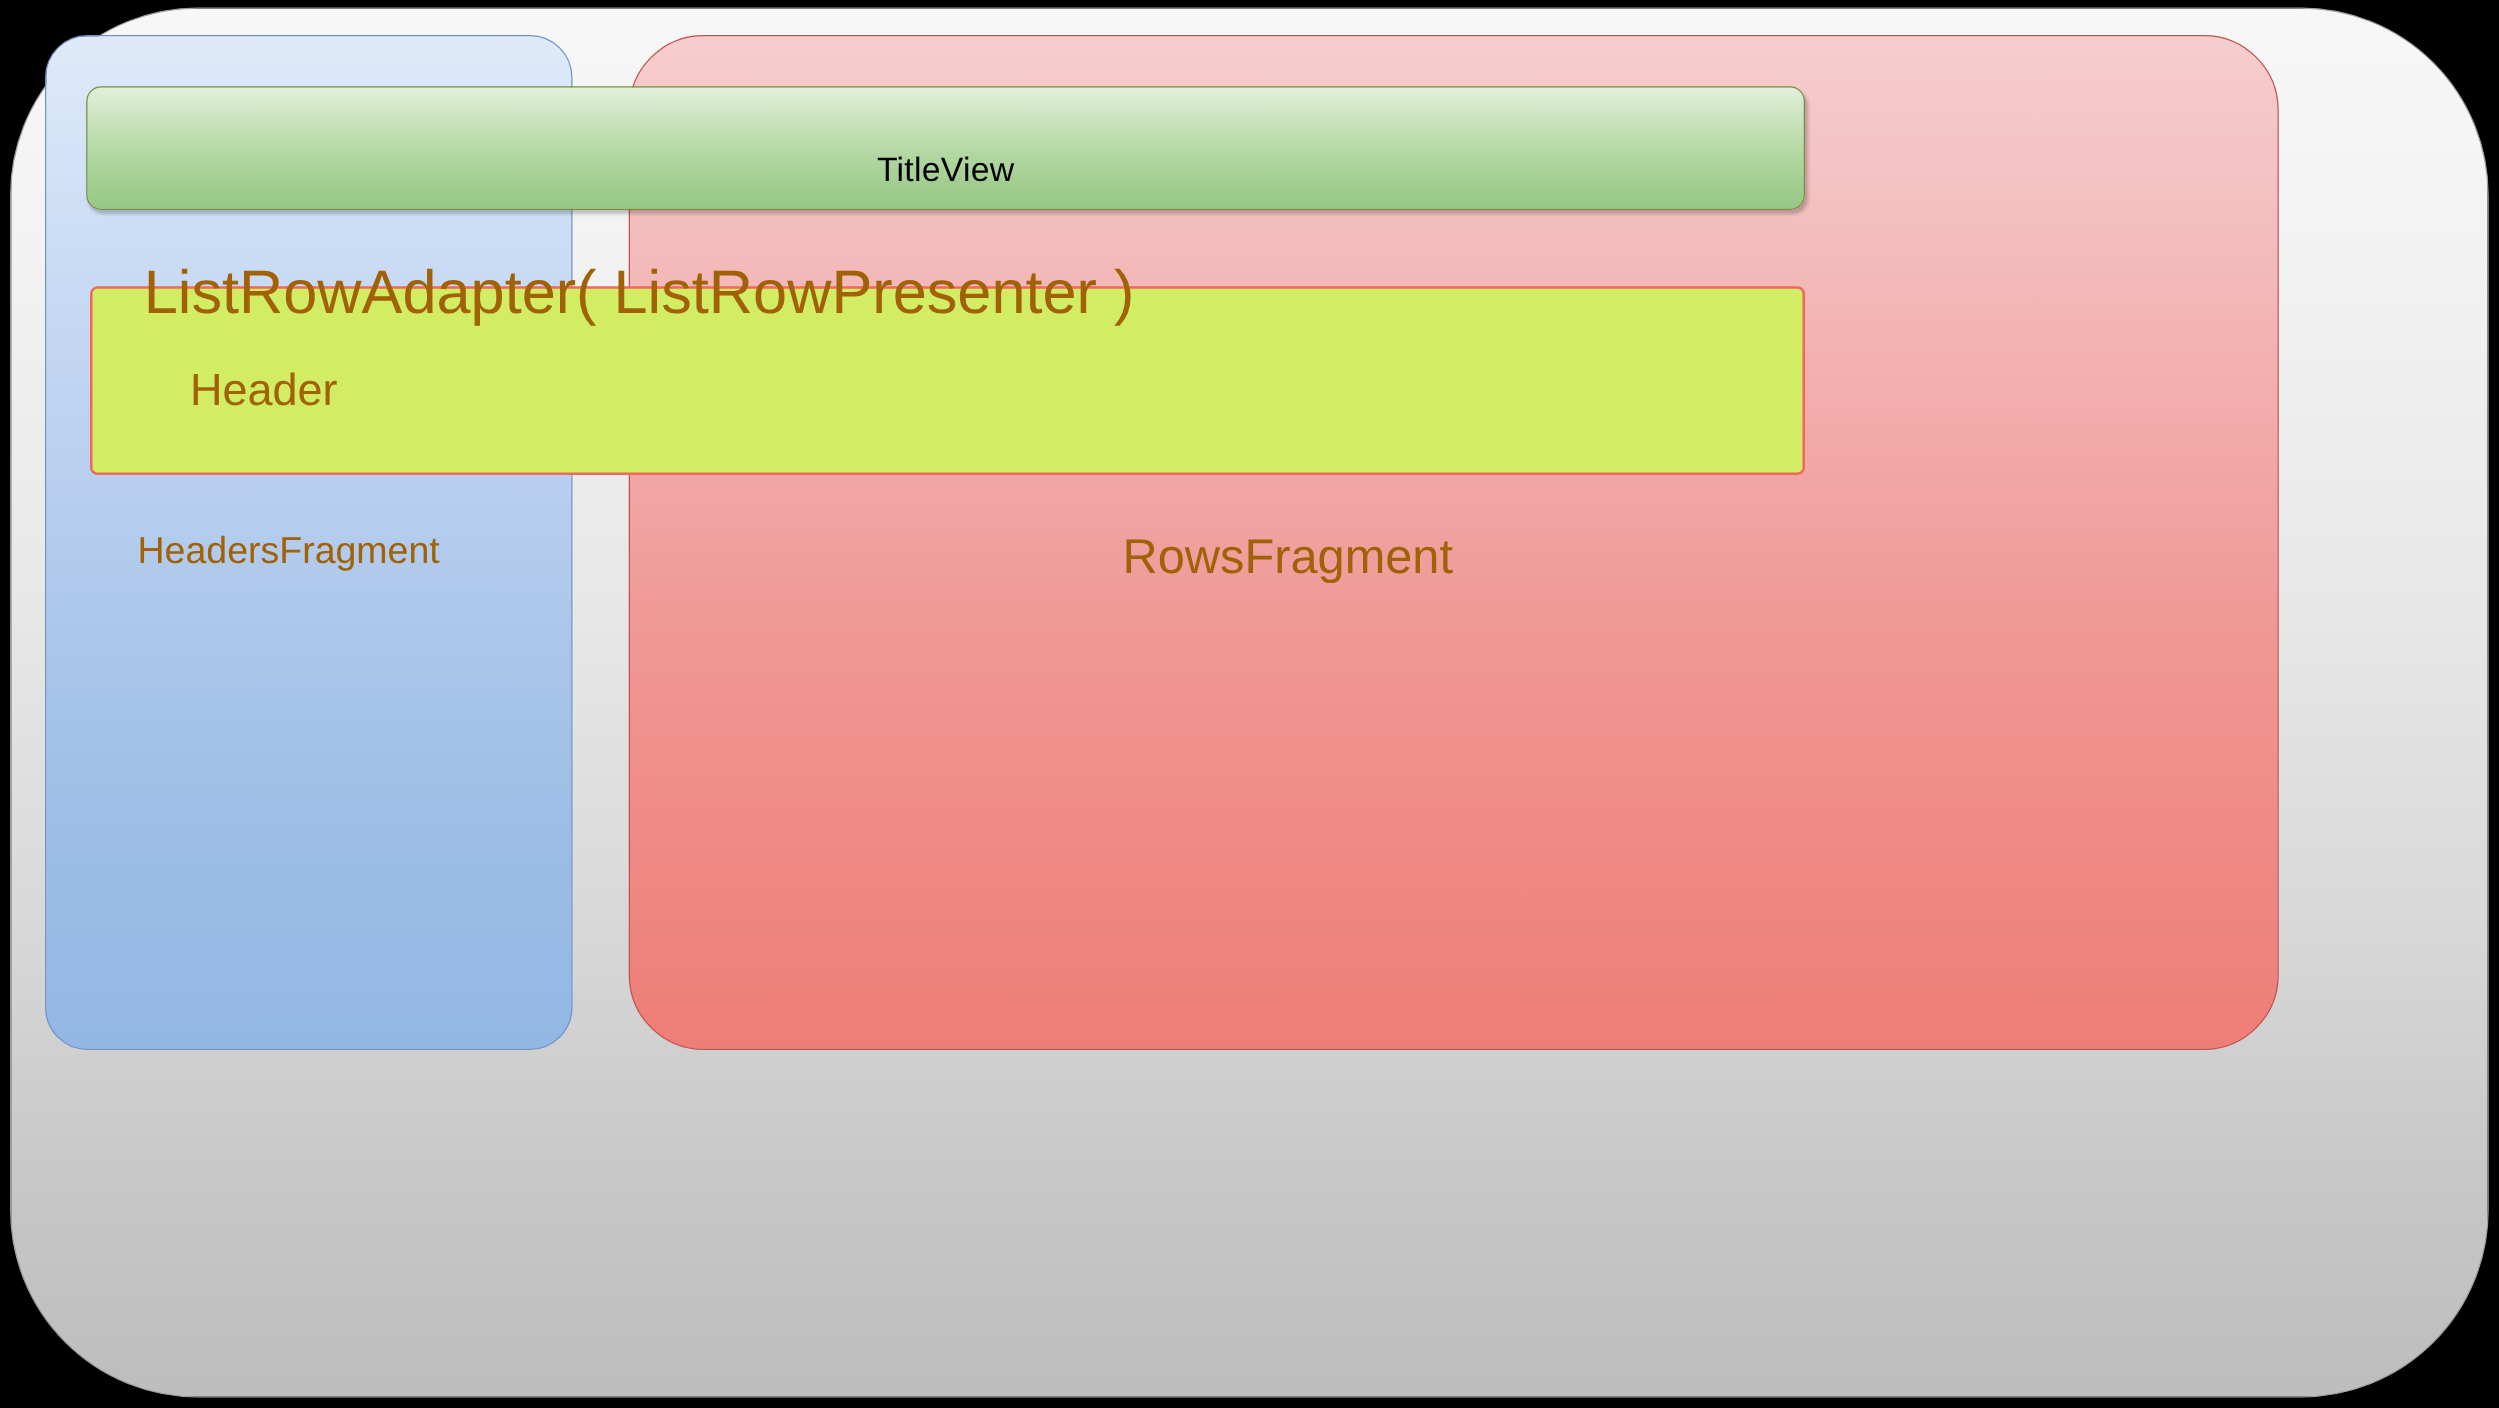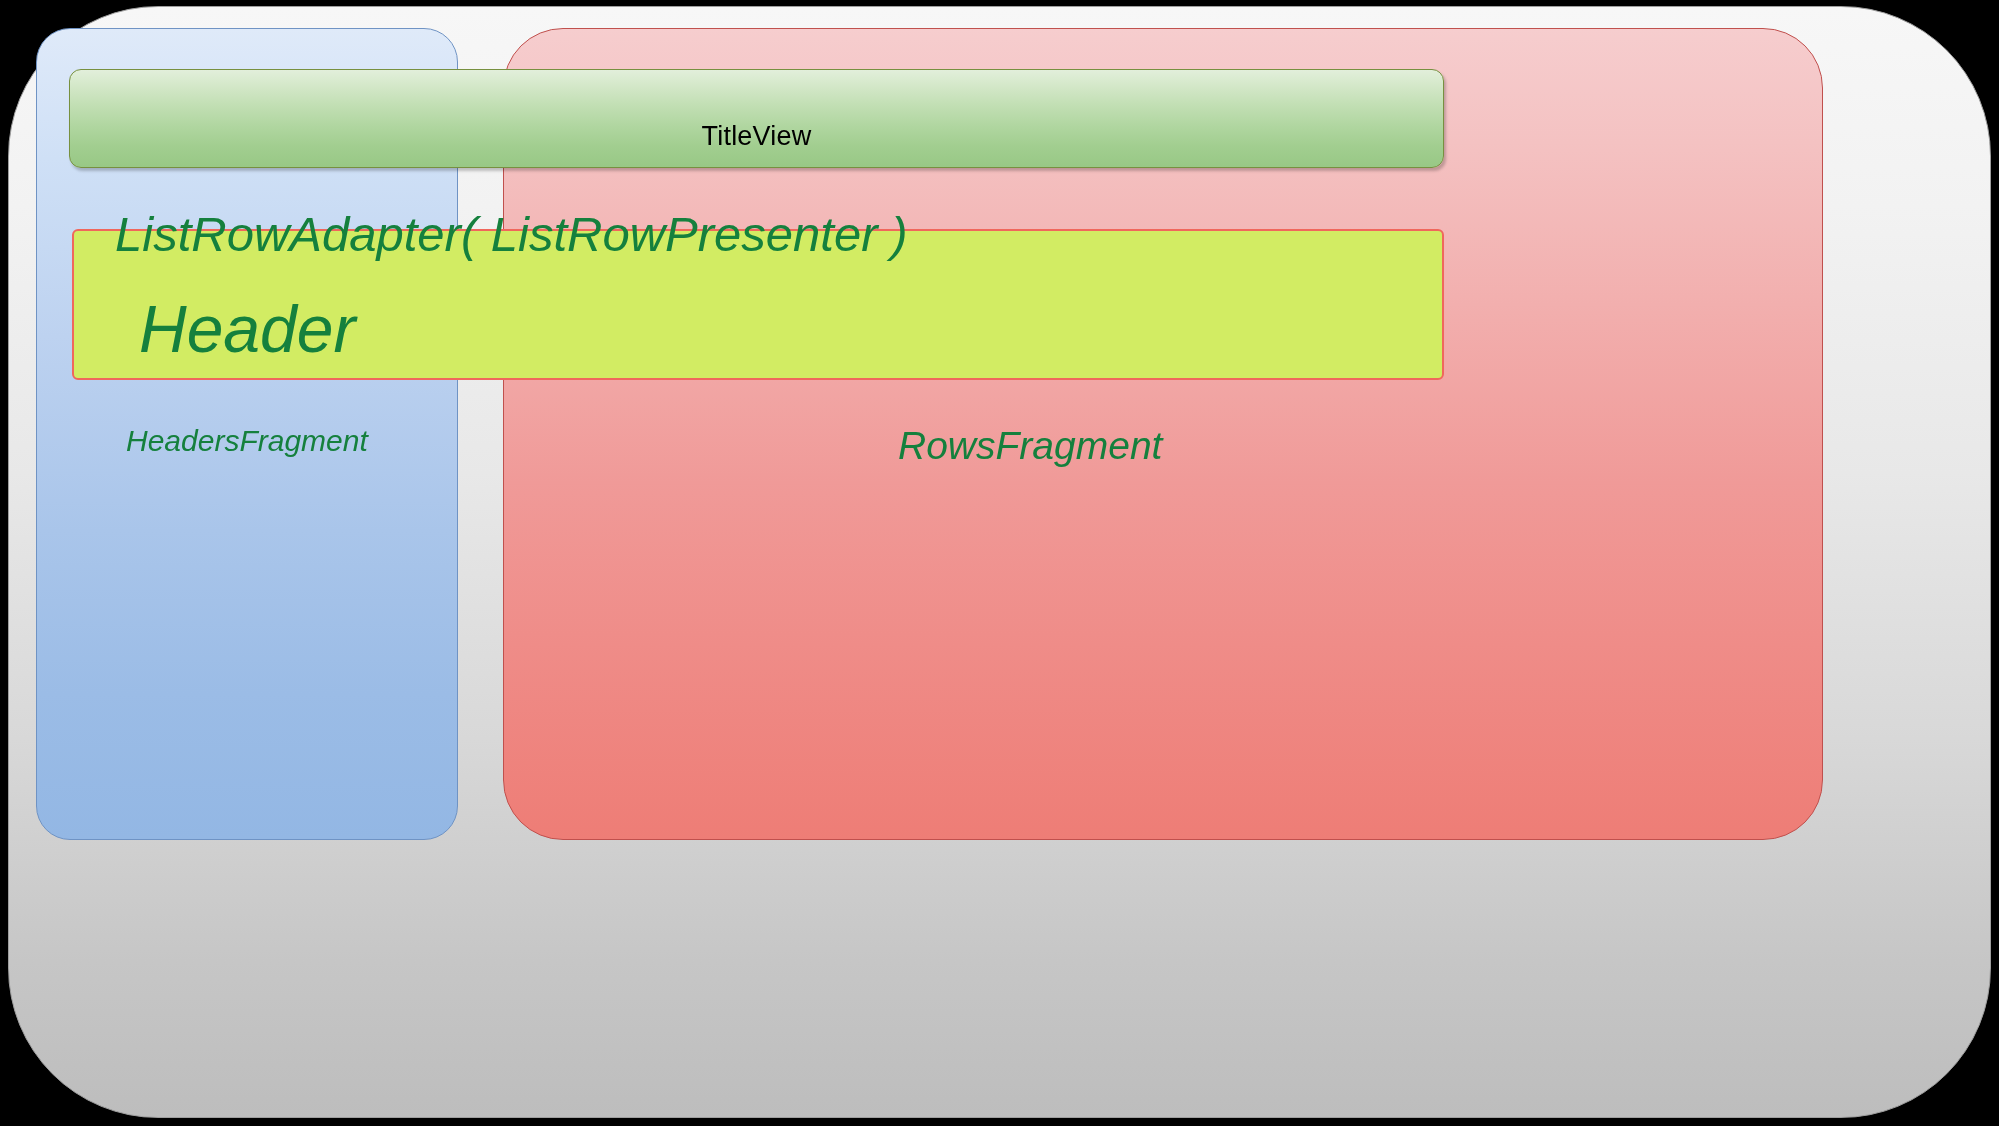--- a/index.html
+++ b/index.html
@@ -116,48 +116,46 @@
     height: 151px;
     background: #d2ec63;
     border: 2px solid #f0675c;
     border-radius: 6px;
     box-sizing: border-box;
   }
 
   
   .label-abs {
     position: absolute;
-    color: #15803d;
+    color: #a16207;
     white-space: nowrap;
-    font-style: italic;
   }
 
   .listrow-presenter-label {
     left: 115px;
     top: 206px;
     font-size: 49px;
   }
 
   .header-label {
-    left: 139px;
+    left: 152px;
     top: 291px;
-    font-size: 66px;
+    font-size: 36px;
   }
 
   .card-presenter-label {
     left: 615px;
     top: 291px;
     font-size: 49px;
   }
 
   .headers-fragment-label {
     left: 110px;
     top: 424px;
     font-size: 30px;
-    margin-left: 16px;
   }
 
   .rows-fragment-label {
     left: 898px;
     top: 424px;
     font-size: 39px;
   }
 </style>
 </head>
 <body>

